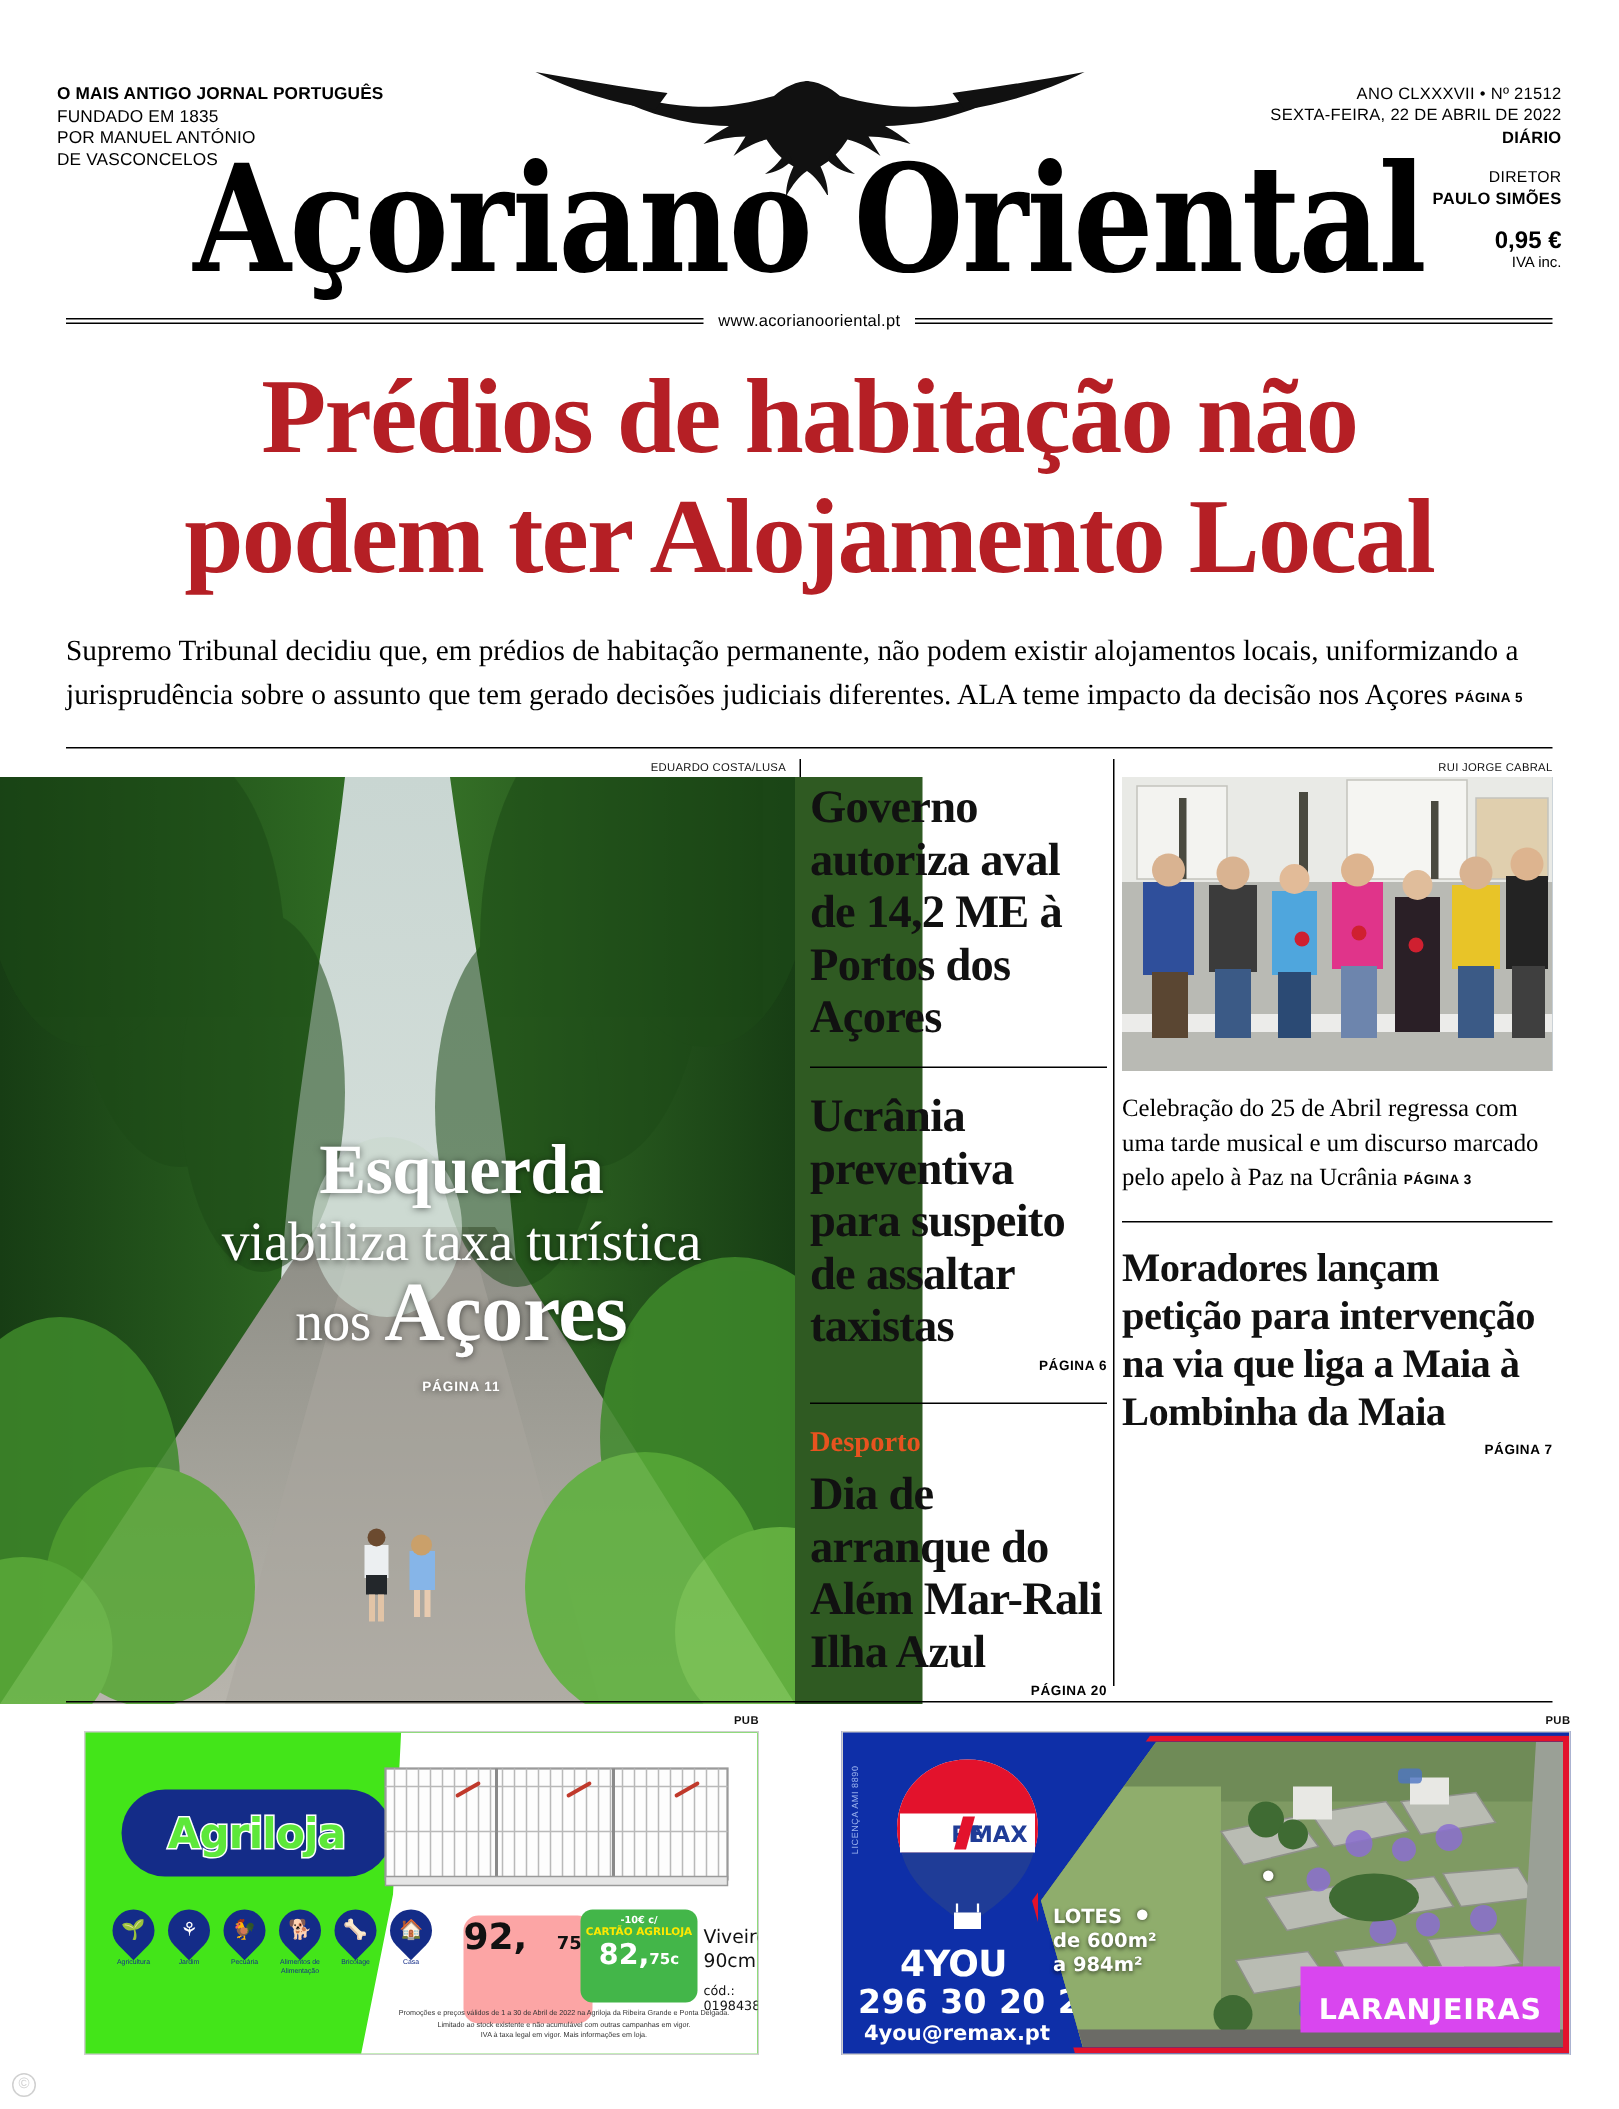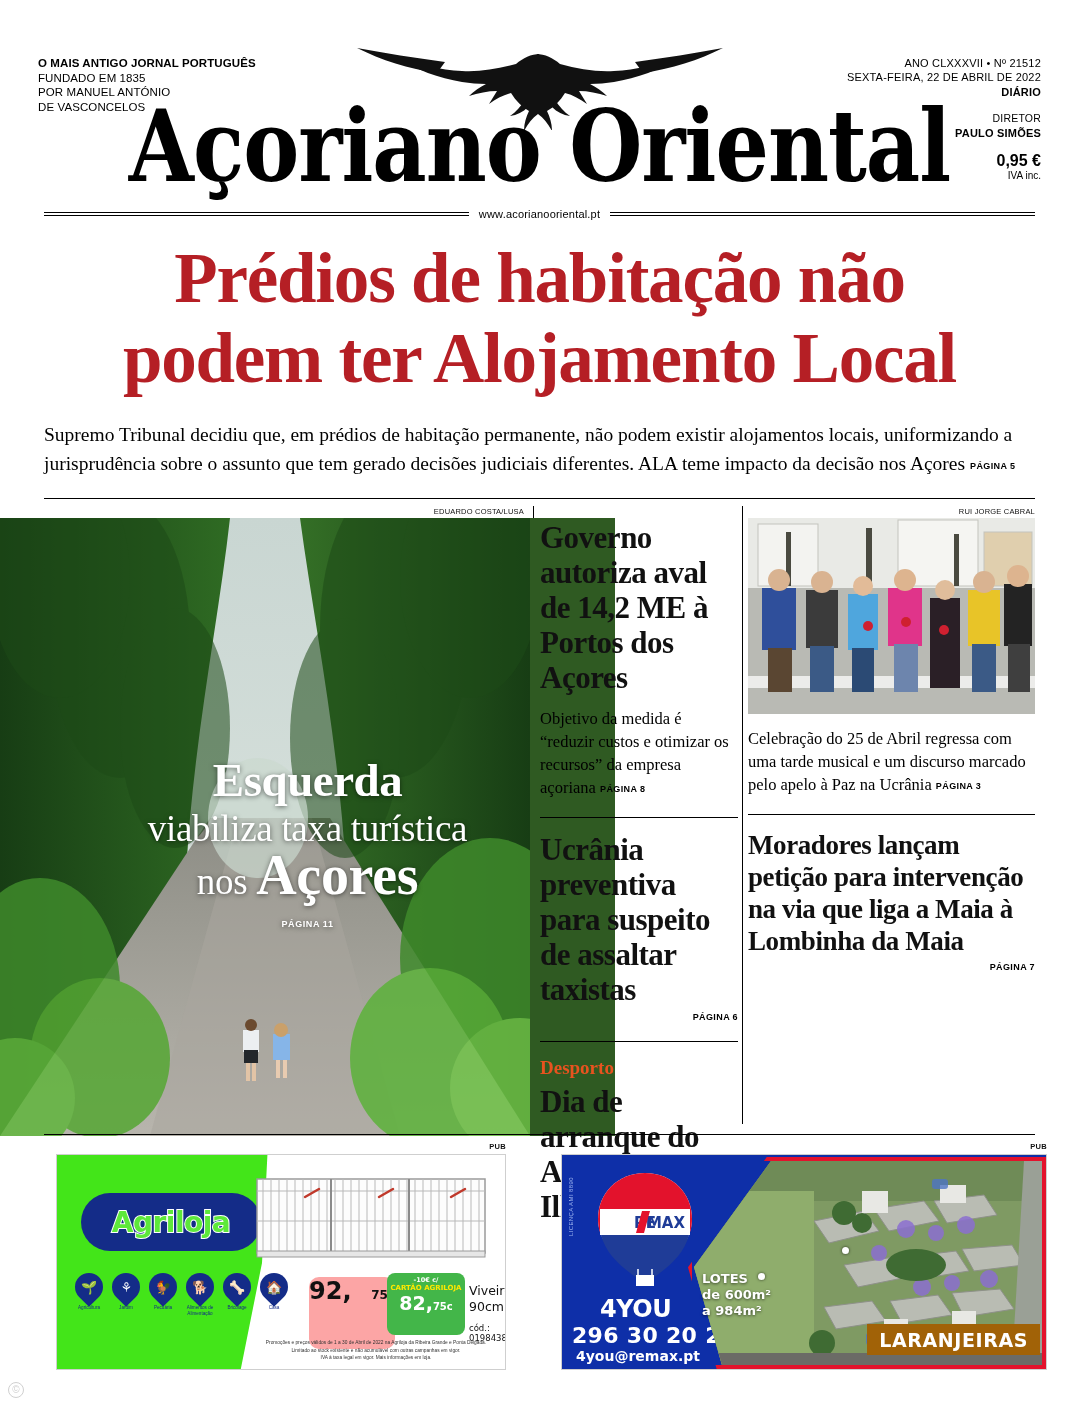--- a/index.html
+++ b/index.html
@@ -278,22 +278,22 @@
     clip-path: polygon(22% 0, 100% 0, 100% 100%, 8% 100%, 0 52%);
     pointer-events: none;
   }
   .rx-banner {
     position: absolute; right: 6px; top: 10px; padding: 4px 14px 5px 14px;
     background: #E3122C; color: #fff;
     font-family: "DejaVu Sans", sans-serif; font-weight: bold; font-size: 21px;
     letter-spacing: .6px;
   }
   .rx-banner2 {
-    position: absolute; right: 6px; bottom: 14px; padding: 5px 12px 4px 12px;
-    background: #a16207; color: #fff;
+    position: absolute; right: 6px; bottom: 14px; padding: 18px 12px 4px 12px;
+    background: #d946ef; color: #fff;
     font-family: "DejaVu Sans", sans-serif; font-weight: bold; font-size: 19px;
     letter-spacing: .6px;
     text-align: center;
   }
   .rx-lotes {
     position: absolute; left: 140px; top: 116px; color: #fff;
     font-family: "DejaVu Sans", sans-serif; font-weight: bold; font-size: 13px; line-height: 16px;
     text-shadow: 0 1px 3px rgba(0,0,0,.6);
   }
   .rx-dot {
@@ -434,24 +434,20 @@
           <div class="c2">viabiliza taxa turística</div>
           <div class="c3"><span>nos </span><b>Açores</b></div>
           <div class="cpg">PÁGINA 11</div>
         </div>
       </div>
     </div>
 
     <div class="colB">
       <div style="height:14px"></div>
       <h2>Governo autoriza aval de 14,2 ME à Portos dos Açores</h2>
-      <div class="sub">
-        <span>Objetivo da medida é “reduzir custos e otimizar os recursos” da empresa açoriana</span>
-        <span class="pgref">PÁGINA 8</span>
-      </div>
 
       <div class="sep"></div>
 
       <h2>Ucrânia preventiva para suspeito de assaltar taxistas</h2>
       <div class="pgright">
         <span class="pgref">PÁGINA 6</span>
       </div>
 
       <div class="sep"></div>
 

